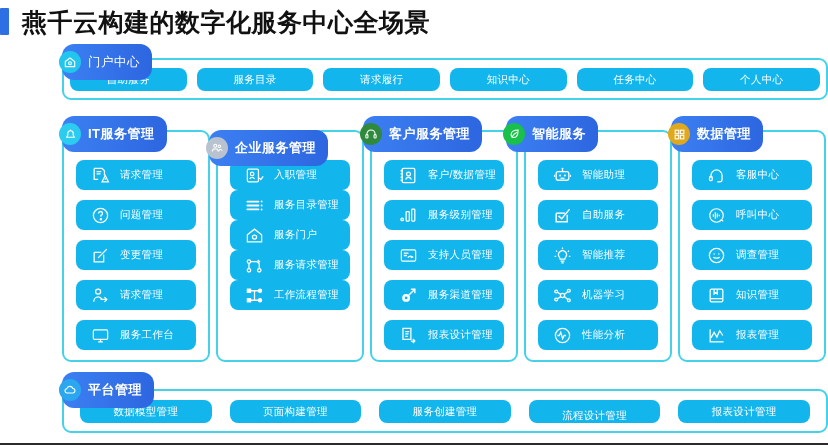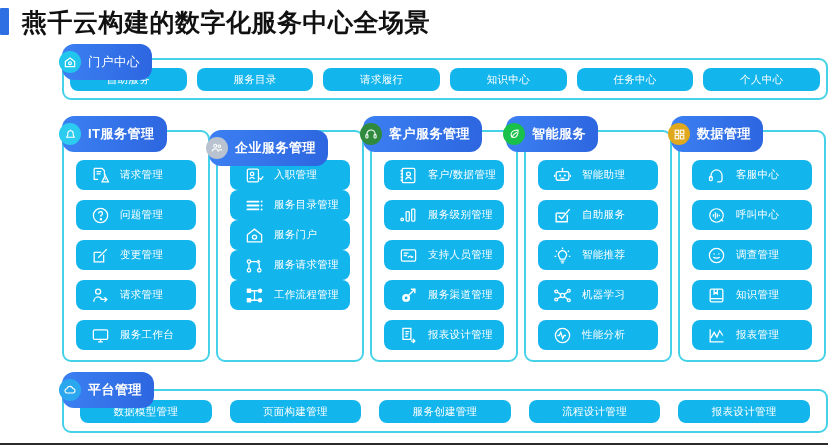--- a/index.html
+++ b/index.html
@@ -454,21 +454,21 @@
   <div style="position:absolute; left:80px; top:400px; width:730px; display:flex; gap:18px;">
     <div class="btn row-btn center" style="flex:1;">
       <span class="lbl">数据模型管理</span>
       </div>
     <div class="btn row-btn center" style="flex:1;">
       <span class="lbl">页面构建管理</span>
       </div>
     <div class="btn row-btn center" style="flex:1;">
       <span class="lbl">服务创建管理</span>
       </div>
-    <div class="btn row-btn center" style="flex:1;">
+    <div class="btn row-btn center" style="flex:1;align-items:flex-end;">
       <span class="lbl">流程设计管理</span>
       </div>
     <div class="btn row-btn center" style="flex:1;">
       <span class="lbl">报表设计管理</span>
       </div>
   </div>
 
   <div class="bottom-rule"></div>
 </div>
 

